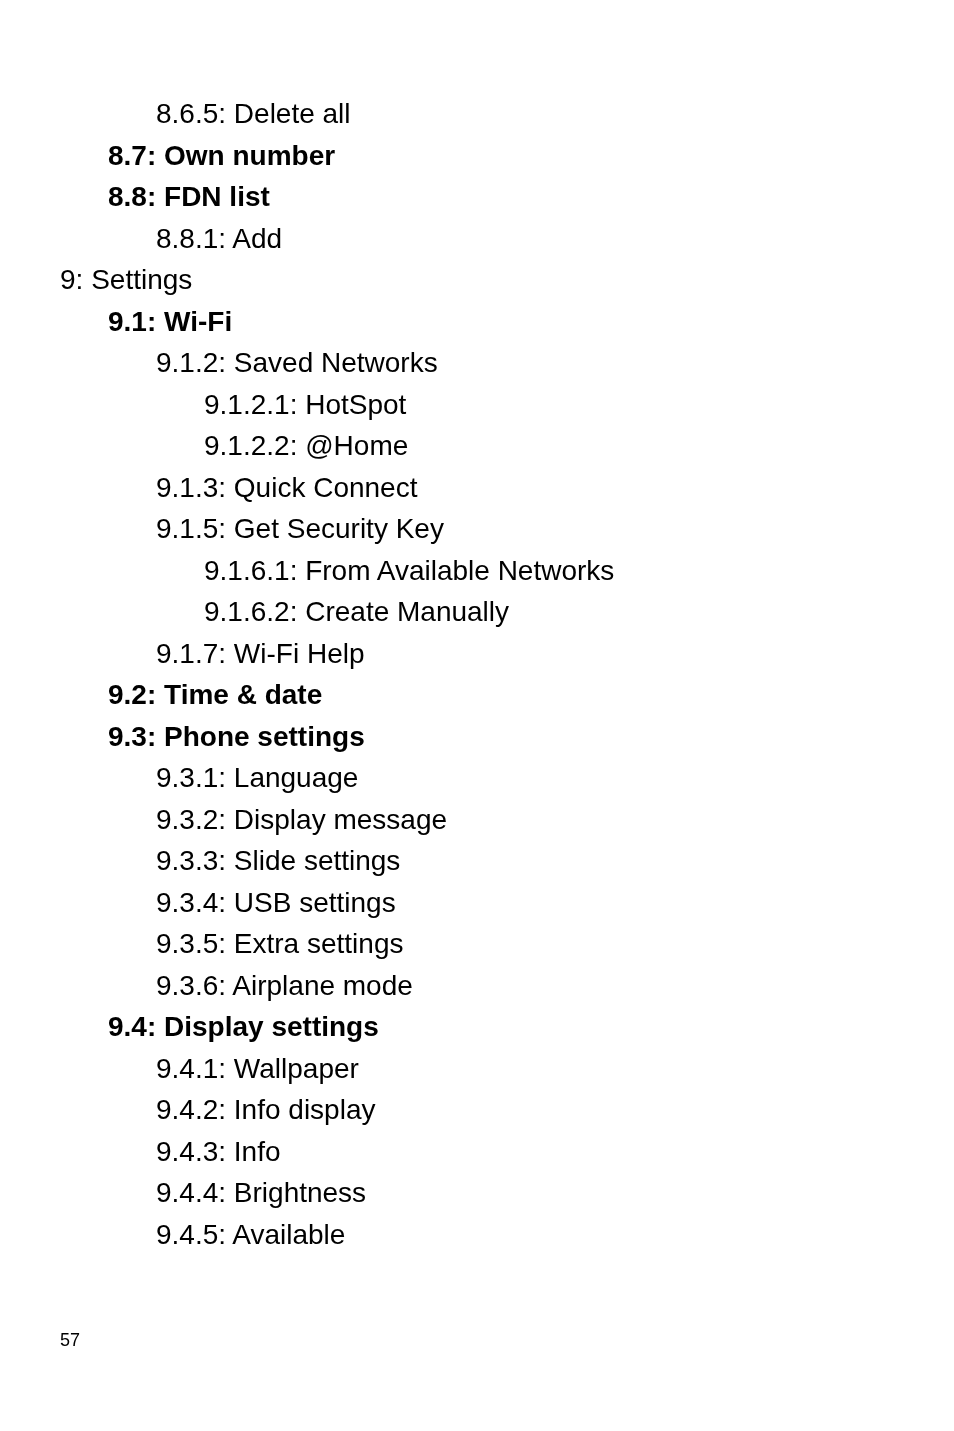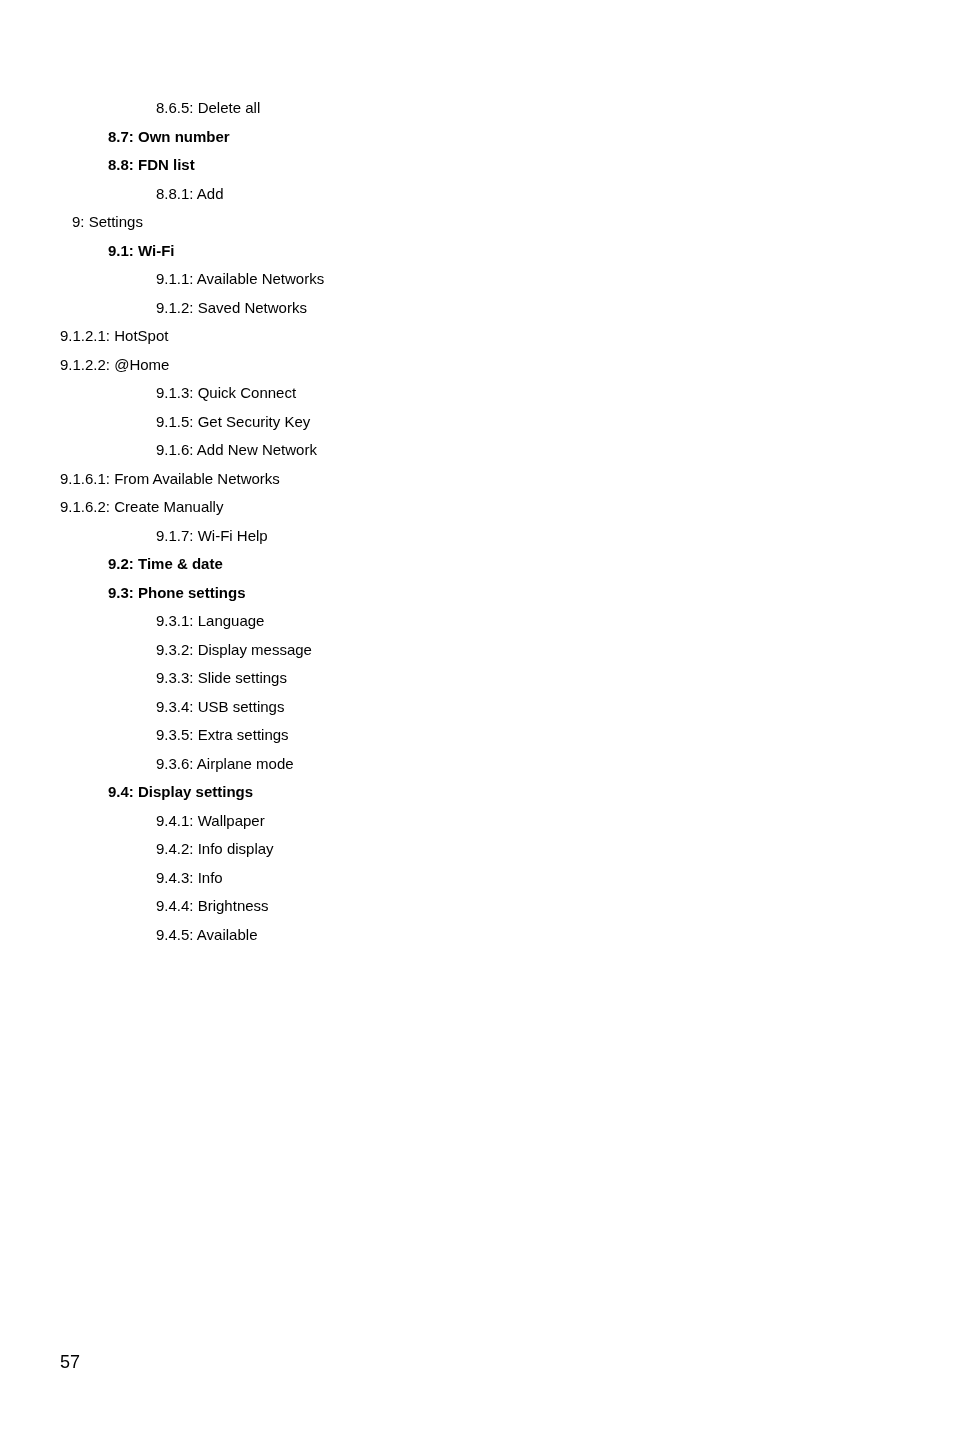--- a/index.html
+++ b/index.html
@@ -11,56 +11,54 @@
       width: 954px;
       height: 1431px;
       background: #ffffff;
       font-family: "Helvetica Neue", Helvetica, Arial, sans-serif;
       color: #000000;
       position: relative;
       padding-top: 100px;
       padding-left: 60px;
     }
     .menu-list {
-      font-size: 15px;
+      font-size: 28px;
       line-height: 1.0;
     }
     .item {
       margin-bottom: 13.5px;
       font-weight: 400;
     }
-    .l1 { margin-left: 12px; }
+    .l1 { margin-left: 0px; }
     .l2 { margin-left: 48px; font-weight: bold; }
     .l3 { margin-left: 96px; }
-    .l4 { }
+    .l4 { margin-left: 144px; }
     .page-number {
       position: absolute;
-      bottom: 58px;
+      bottom: 80px;
       left: 60px;
       font-size: 18px;
       color: #000000;
     }
   </style>
 </head>
 <body>
 
 <div class="menu-list" id="menu-list">
     <div class="item l3">8.6.5: Delete all</div>
     <div class="item l2">8.7: Own number</div>
     <div class="item l2">8.8: FDN list</div>
     <div class="item l3">8.8.1: Add</div>
     <div class="item l1">9: Settings</div>
     <div class="item l2">9.1: Wi-Fi</div>
-    <div class="item l3">9.1.1: Available Networks</div>
     <div class="item l3">9.1.2: Saved Networks</div>
     <div class="item l4">9.1.2.1: HotSpot</div>
     <div class="item l4">9.1.2.2: @Home</div>
     <div class="item l3">9.1.3: Quick Connect</div>
     <div class="item l3">9.1.5: Get Security Key</div>
-    <div class="item l3">9.1.6: Add New Network</div>
     <div class="item l4">9.1.6.1: From Available Networks</div>
     <div class="item l4">9.1.6.2: Create Manually</div>
     <div class="item l3">9.1.7: Wi-Fi Help</div>
     <div class="item l2">9.2: Time &amp; date</div>
     <div class="item l2">9.3: Phone settings</div>
     <div class="item l3">9.3.1: Language</div>
     <div class="item l3">9.3.2: Display message</div>
     <div class="item l3">9.3.3: Slide settings</div>
     <div class="item l3">9.3.4: USB settings</div>
     <div class="item l3">9.3.5: Extra settings</div>

